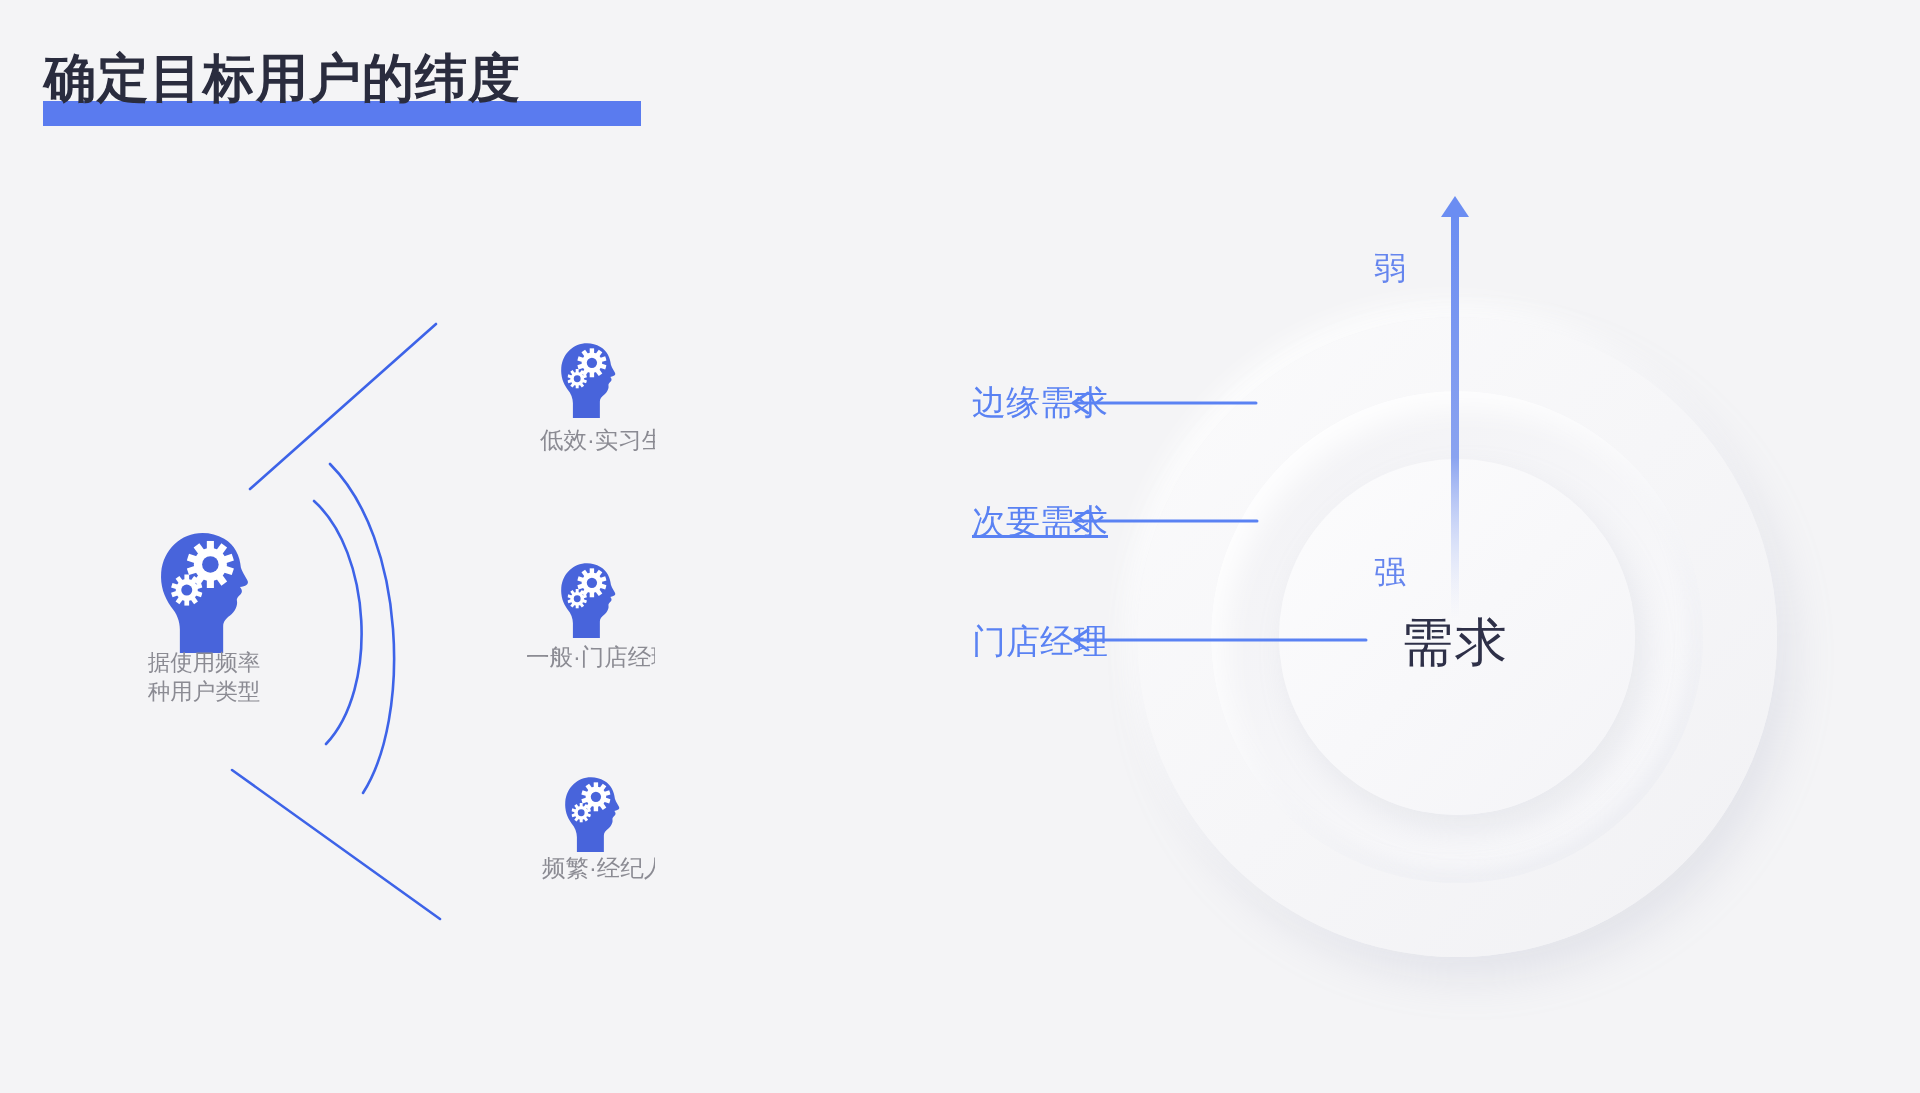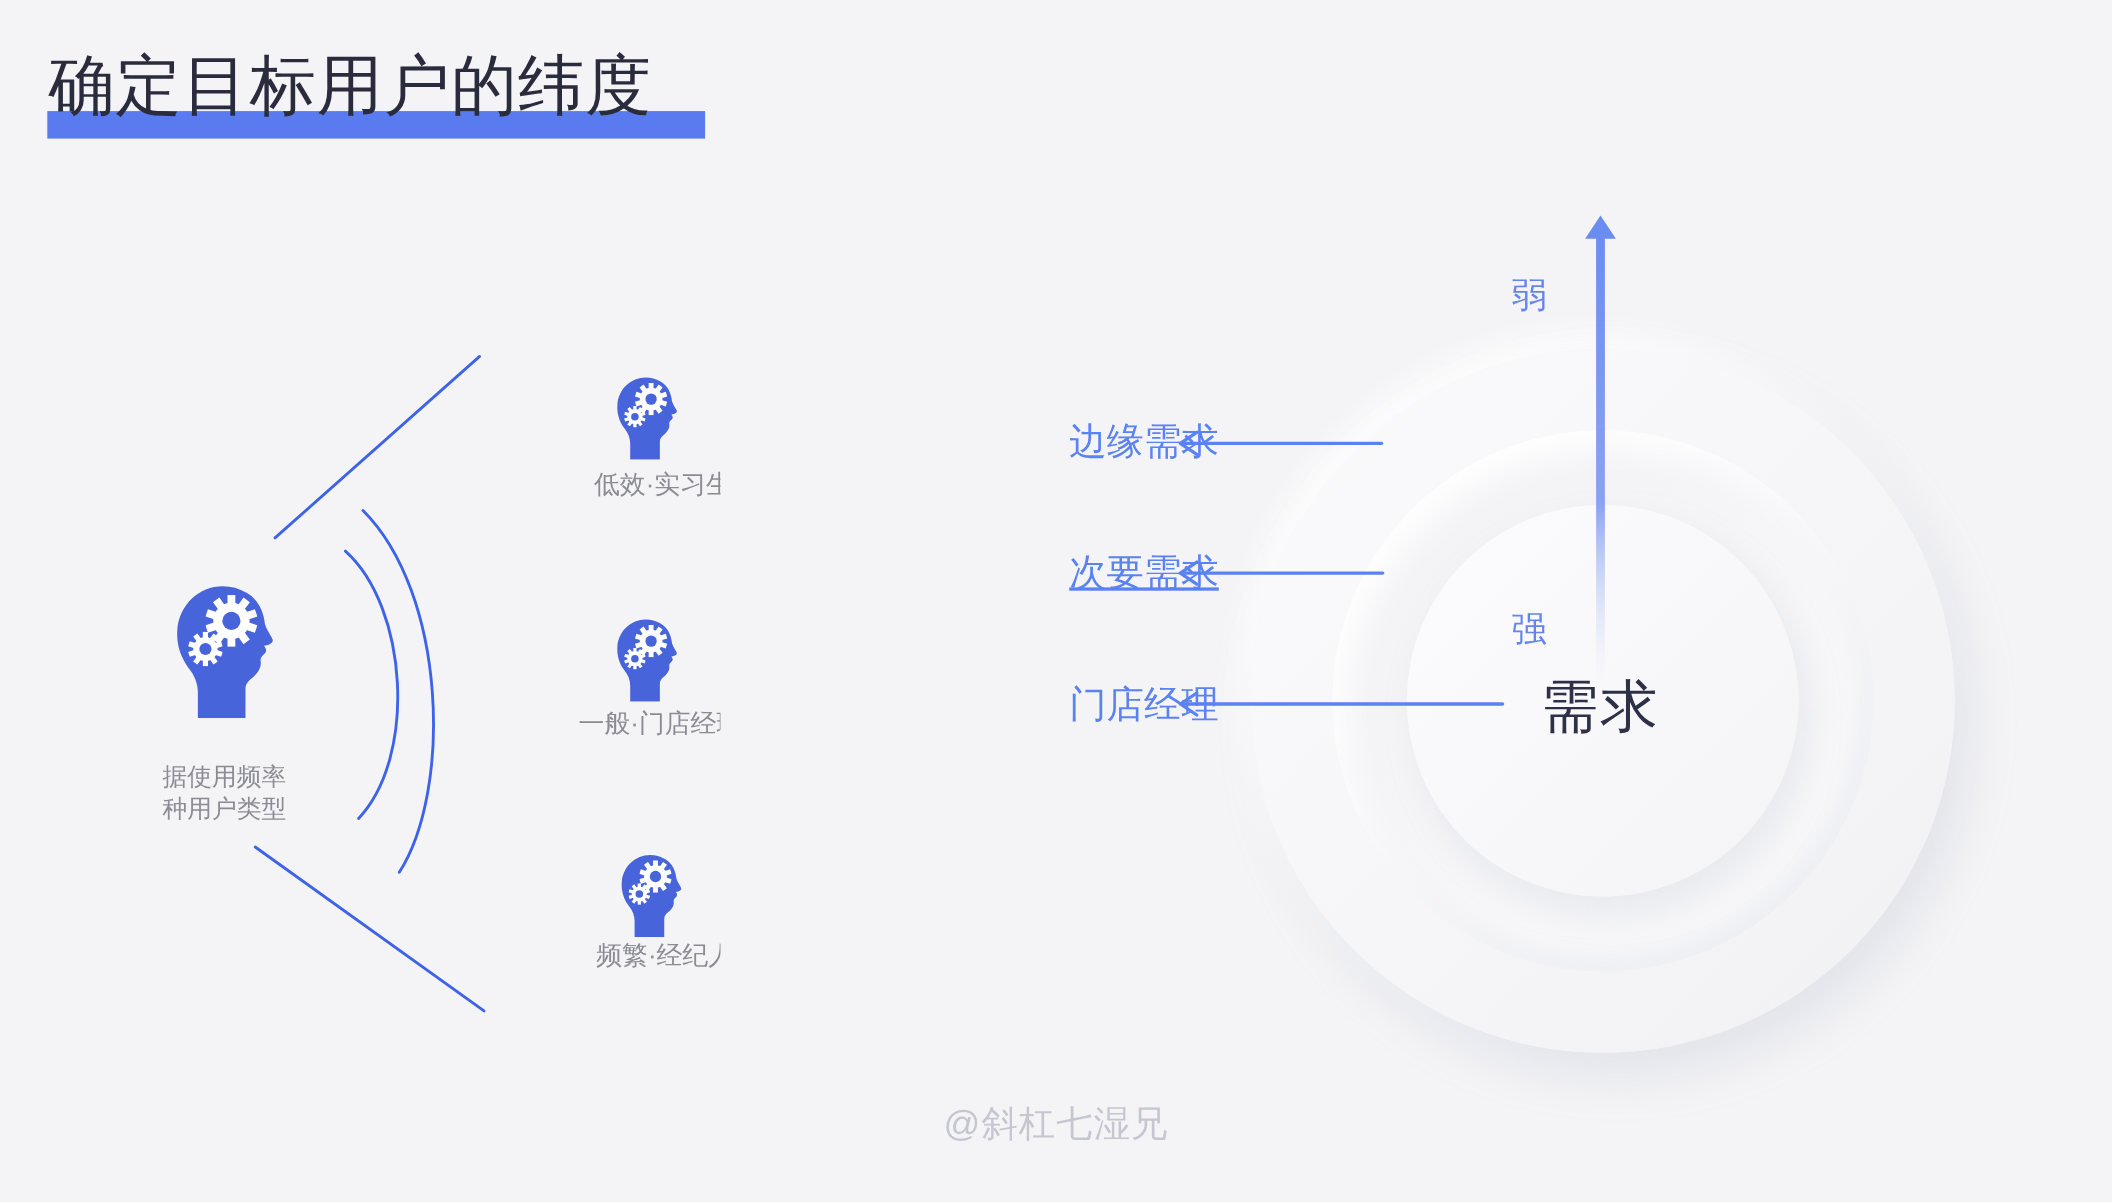--- a/index.html
+++ b/index.html
@@ -7,21 +7,21 @@
     --head-blue:#4864db; --label-gray:#8b8b93; --need-blue:#5a82f3;
     --axis-blue:#6585ee; --dark-navy:#2e3048; --watermark:#c6c6d1;
   }
   html,body{margin:0;padding:0;}
   body{background:var(--bg);font-family:"Liberation Sans","DejaVu Sans",sans-serif;}
   #canvas{position:relative;width:1920px;height:1093px;background:var(--bg);overflow:hidden;}
 
   
   .title-wrap{position:absolute;left:44px;top:40px;z-index:6;}
   .title-underline{position:absolute;left:-1px;top:61px;width:598px;height:25px;background:var(--accent);}
-  .title-text{position:relative;font-size:60px;font-weight:400;color:var(--title-color);letter-spacing:1px;line-height:76px;white-space:nowrap;}
+  .title-text{position:relative;font-size:52px;font-weight:700;color:var(--title-color);letter-spacing:1px;line-height:76px;white-space:nowrap;}
 
   
   .ring{position:absolute;border-radius:50%;}
   .ring-outer{left:1137px;top:317px;width:640px;height:640px;z-index:1;
     background:linear-gradient(135deg,#fbfbfc,#f1f1f4);
     box-shadow:14px 20px 44px rgba(166,170,190,.22), -10px -12px 28px rgba(255,255,255,.95);}
   .ring-mid{left:1211px;top:391px;width:492px;height:492px;z-index:1;
     background:linear-gradient(135deg,#f2f2f5,#f9f9fb);
     box-shadow:inset 12px 16px 30px rgba(255,255,255,.95), inset -8px -10px 22px rgba(170,174,195,.14);}
   .ring-inner{left:1279px;top:459px;width:356px;height:356px;z-index:1;
@@ -33,21 +33,21 @@
   .blue-line{stroke:var(--line-blue);stroke-width:2.6;fill:none;stroke-linecap:round;}
   .need-arrow-line{stroke:var(--need-blue);stroke-width:3;fill:none;stroke-linecap:round;stroke-linejoin:round;}
 
   
   .head-svg{position:absolute;z-index:4;}
   .head-fill{fill:var(--head-blue);}
   .gear-white{fill:#ffffff;}
   .gear-hole{fill:var(--head-blue);}
 
   
-  .source-note{position:absolute;left:118px;top:692px;width:172px;text-align:center;z-index:5;
+  .source-note{position:absolute;left:118px;top:648px;width:172px;text-align:center;z-index:5;
     font-size:22.5px;line-height:29px;color:var(--label-gray);}
   .persona-label-clip{position:absolute;height:32px;overflow:hidden;z-index:5;}
   .persona-label{font-size:23.5px;color:var(--label-gray);white-space:nowrap;letter-spacing:0;}
   .clip1{left:540px;top:424px;width:115px;}
   .clip2{left:526px;top:641px;width:129px;}
   .clip3{left:542px;top:852px;width:113px;}
 
   
   .need-label{position:absolute;left:928px;z-index:5;font-size:34px;font-weight:500;color:var(--need-blue);line-height:36px;white-space:nowrap;margin-left:44px;}
   .need-1{top:384px;} .need-2{top:503px;text-decoration:underline;} .need-3{top:623px;}
@@ -160,15 +160,14 @@
   </div>
 
   <div class="need-label need-1">边缘需求</div>
   <div class="need-label need-2">次要需求</div>
   <div class="need-label need-3">门店经理</div>
 
   <div class="axis-label axis-weak">弱</div>
   <div class="axis-label axis-strong">强</div>
   <div class="demand-label">需求</div>
 
-  <div class="watermark">@斜杠七湿兄</div>
 
 </div>
 
 </body></html>

